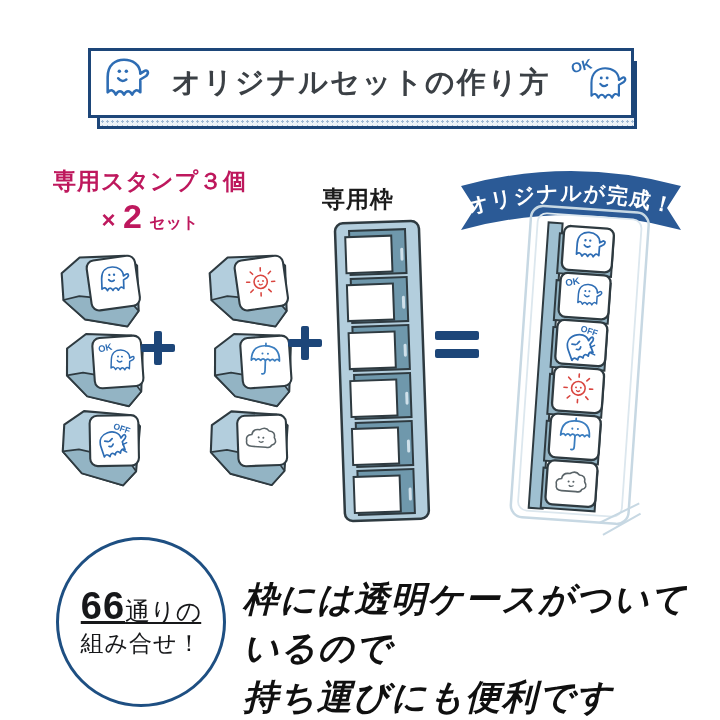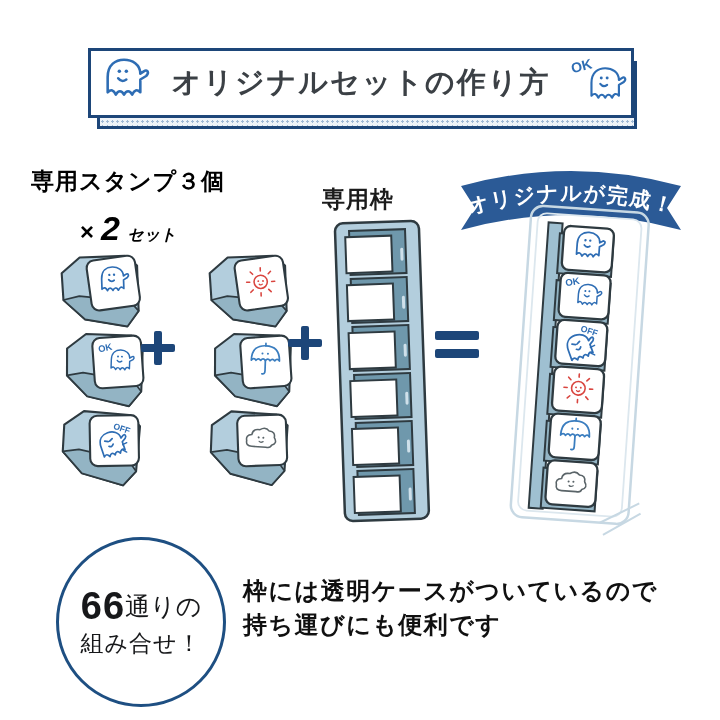--- a/index.html
+++ b/index.html
@@ -10,23 +10,23 @@
   .banner-wrap{position:absolute;left:88px;top:48px;width:546px;height:82px;}
   .banner-shadow{position:absolute;left:9px;top:13px;width:540px;height:68px;
      border:3px solid #1d4679;box-sizing:border-box;
      background-image:radial-gradient(#9fb8d4 1px,transparent 1.2px);background-size:5px 5px;background-color:#eef3f8;}
   .banner-main{position:absolute;left:0;top:0;width:546px;height:70px;background:#fff;
      border:3px solid #1d4679;box-sizing:border-box;display:flex;align-items:center;justify-content:center;gap:16px;}
   .banner-title{margin:0;font-size:29px;font-weight:700;color:#3b4045;letter-spacing:2px;white-space:nowrap;}
   .banner-ghost{width:64px;height:56px;}
 
   
-  .stamps-label{position:absolute;left:18px;top:166px;width:220px;text-align:center;color:#000000;}
+  .stamps-label{position:absolute;left:40px;top:166px;width:220px;text-align:center;color:#be185d;}
   .sl1{font-size:23px;font-weight:700;letter-spacing:1px;}
-  .sl2{margin-top:12px;font-weight:700;font-style:italic;}
+  .sl2{margin-top:0;font-weight:700;}
   .sl2 .mult{font-size:24px;}
   .sl2 .count{font-size:34px;margin:0 3px;}
   .sl2 .unit{font-size:16px;}
 
   .frame-label{position:absolute;left:322px;top:184px;width:110px;text-align:left;
      font-size:23px;font-weight:700;color:#1b1b1b;letter-spacing:1px;}
 
   
   .stamp{position:absolute;width:118px;height:84px;}
   .stamp svg{width:100%;height:100%;}
@@ -42,27 +42,27 @@
   
   .frame-svg{position:absolute;left:320px;top:216px;width:122px;height:314px;}
   .ribbon{position:absolute;left:451px;top:162px;width:240px;height:74px;}
   .ribbon-text{font-size:21px;font-weight:700;fill:#ffffff;letter-spacing:1.5px;}
   .assembly{position:absolute;left:492px;top:203px;width:176px;height:346px;}
 
   
   .combo-circle{position:absolute;left:56px;top:537px;width:170px;height:170px;border-radius:50%;
      border:3px solid #1e4f82;box-sizing:border-box;display:flex;flex-direction:column;
      align-items:center;justify-content:center;color:#17181a;background:#fff;}
-  .combo-line1{display:flex;align-items:center;}
+  .combo-line1{display:flex;align-items:flex-end;text-decoration:underline;}
   .combo-number{font-size:38px;font-weight:600;letter-spacing:1px;}
   .combo-suffix{font-size:25px;font-weight:500;}
   .combo-line2{font-size:23px;font-weight:500;letter-spacing:1px;}
 
-  .note{position:absolute;left:243px;top:574px;width:460px;font-size:24px;font-weight:700;
-     color:#101010;line-height:34px;letter-spacing:1.5px;}
+  .note{position:absolute;left:243px;top:574px;width:460px;font-size:35px;font-weight:700;
+     color:#101010;line-height:49px;letter-spacing:1.5px;font-style:italic;}
 
   svg text{font-family:"Liberation Sans","DejaVu Sans",sans-serif;}
 </style>
 </head>
 <body>
 
 <div id="canvas">
 
   <svg width="0" height="0" style="position:absolute" aria-hidden="true">
     <defs>

